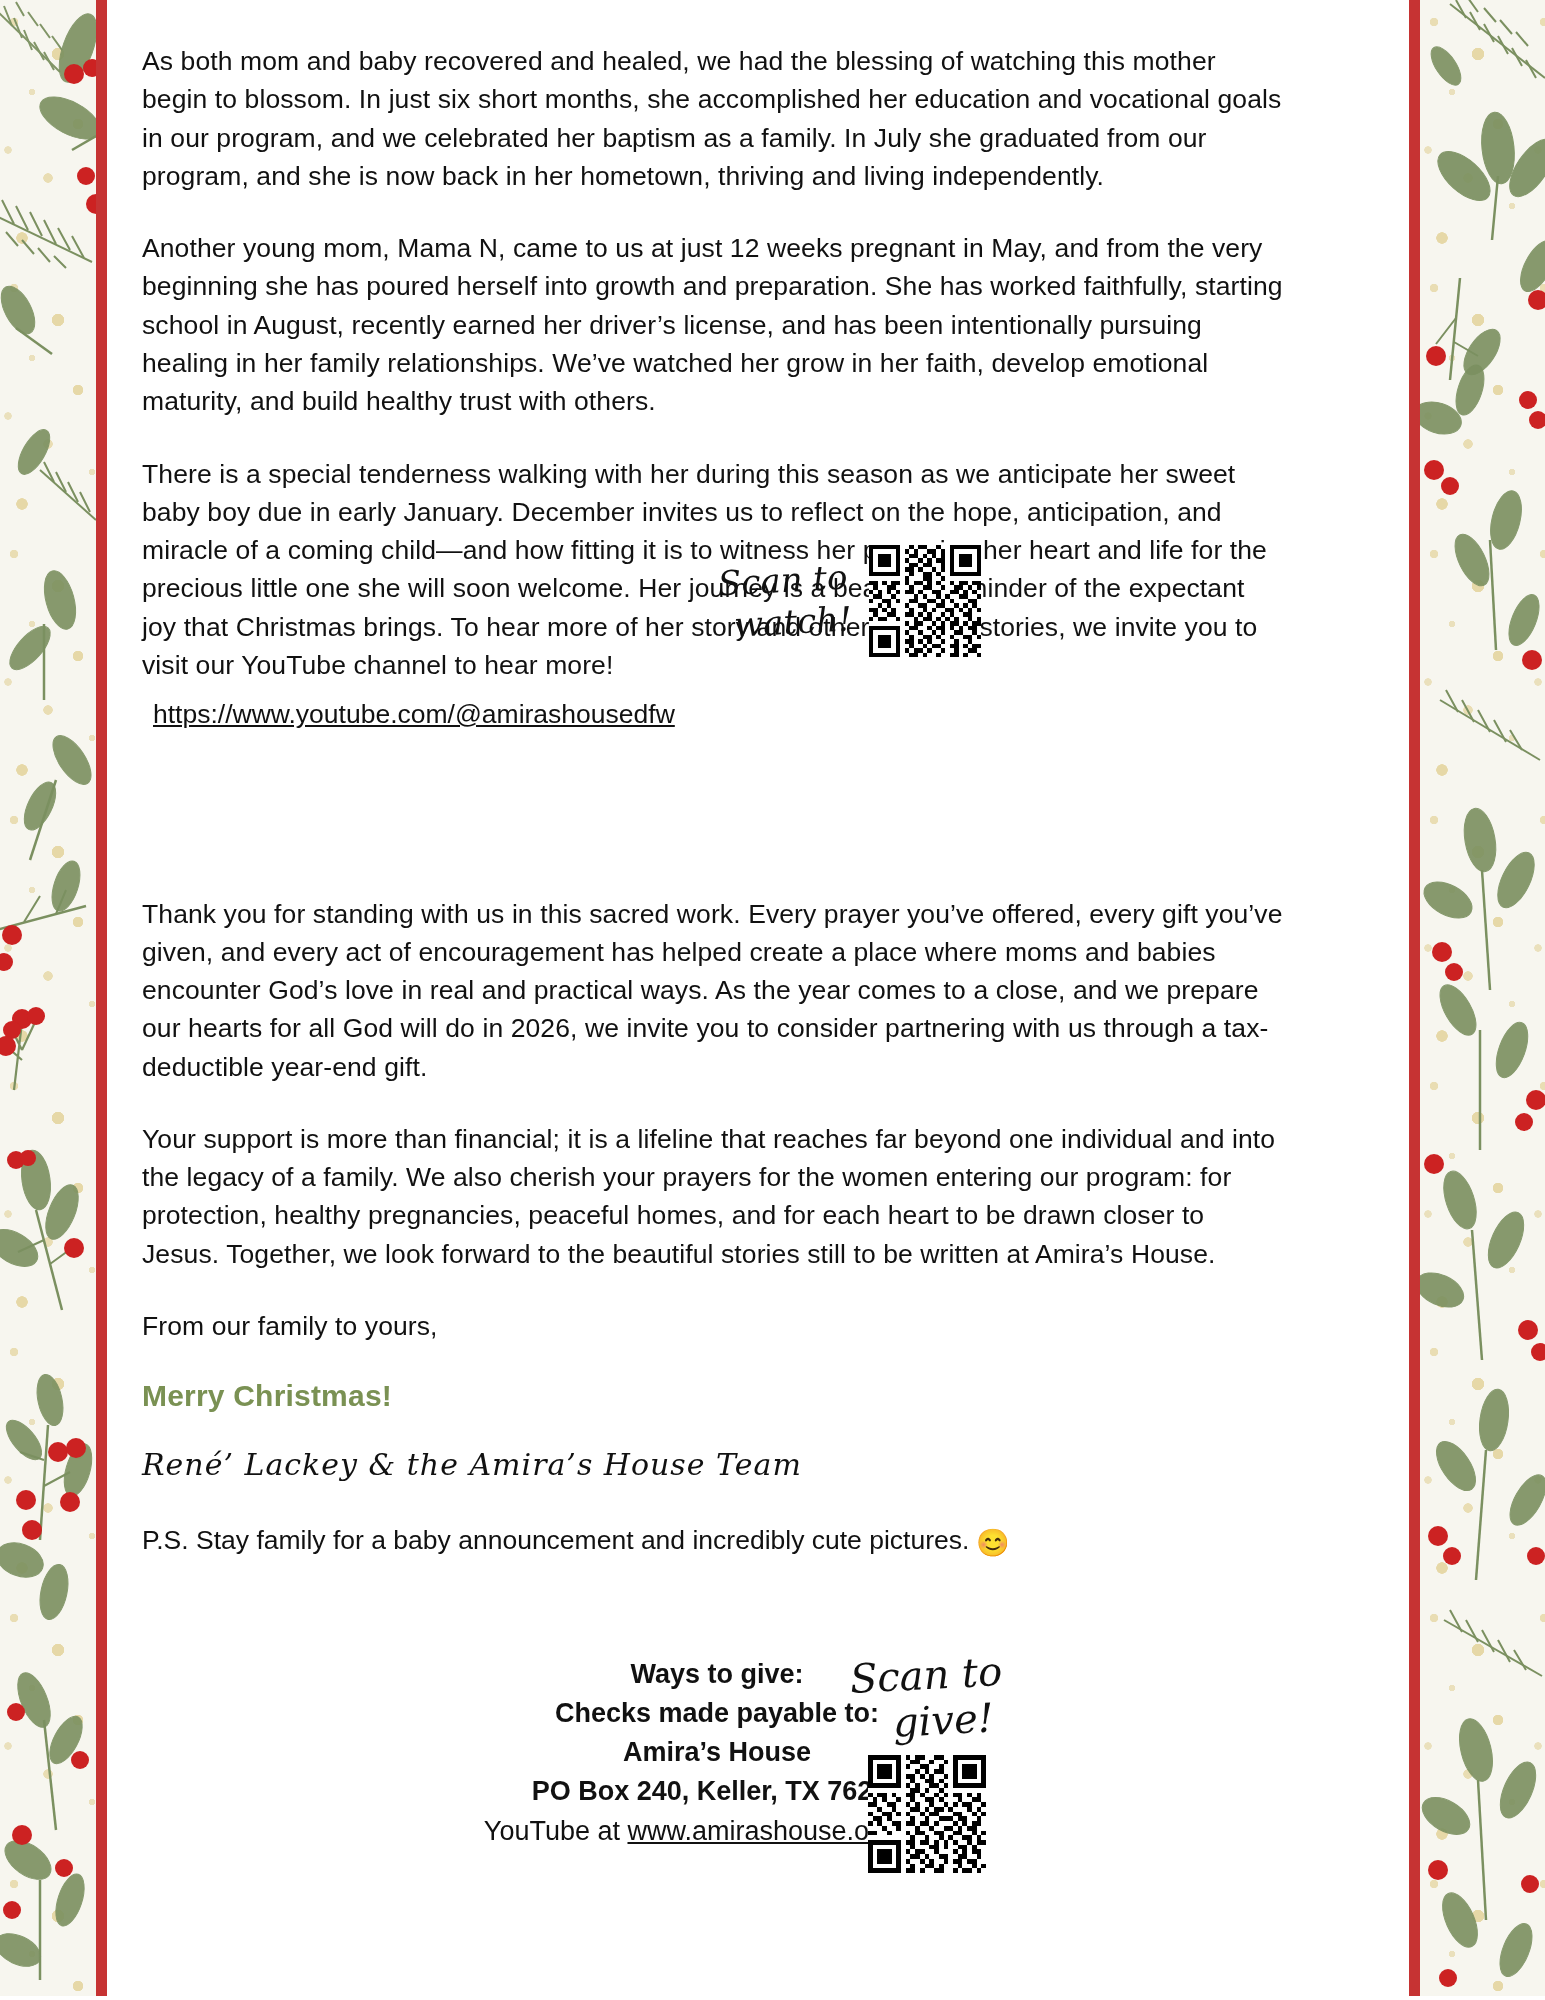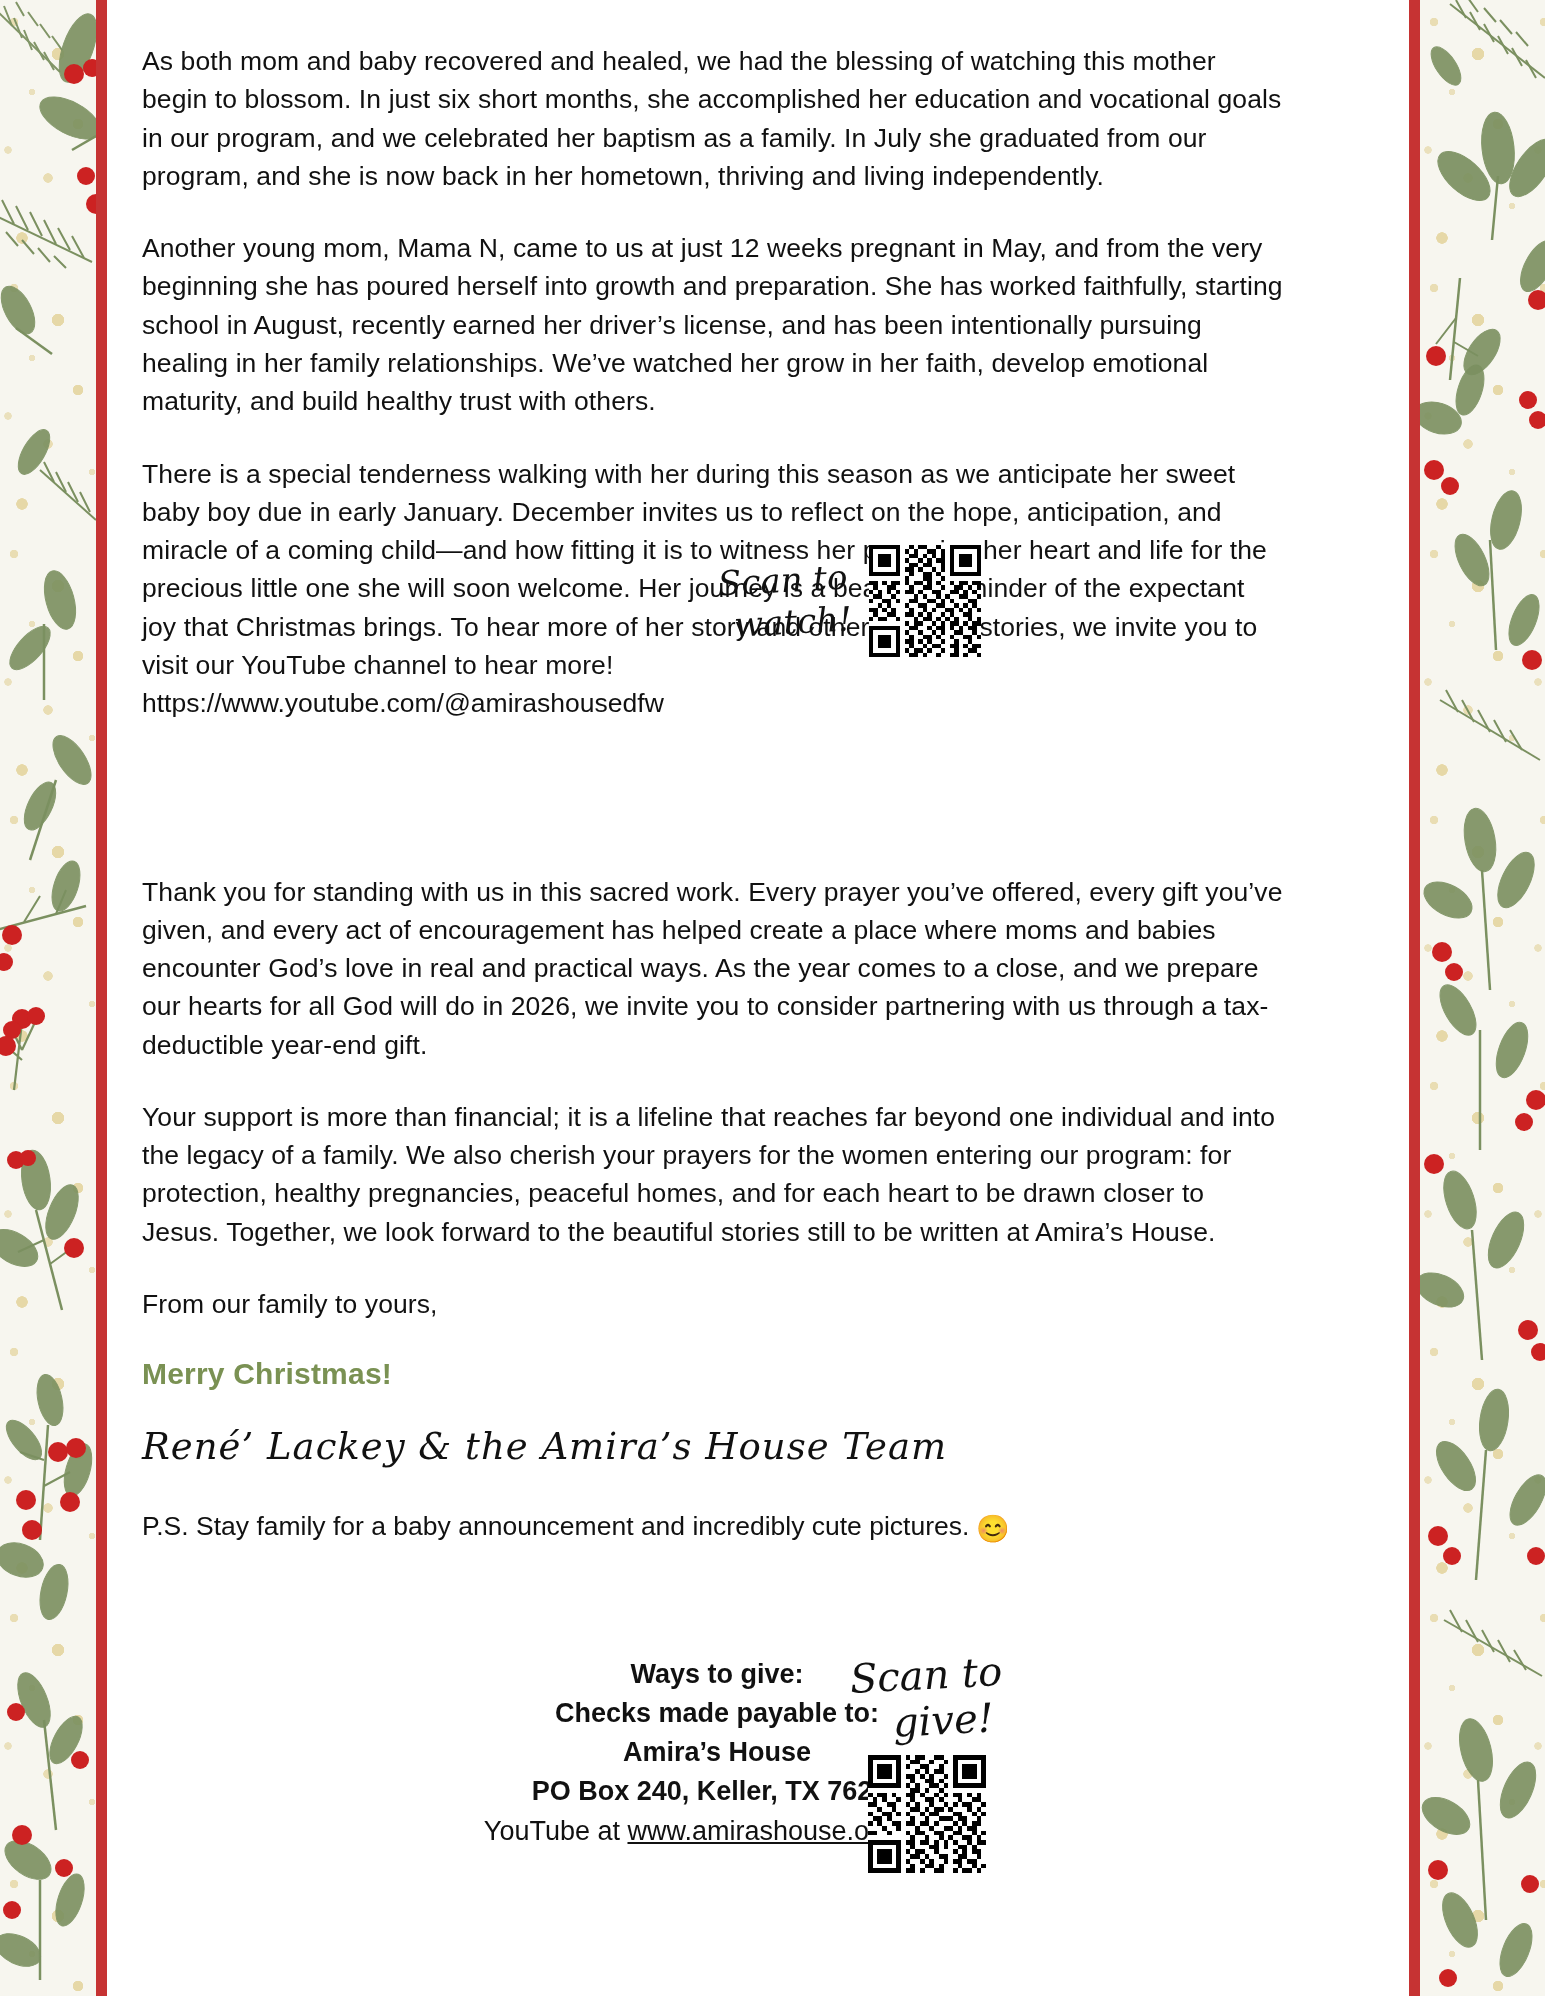--- a/index.html
+++ b/index.html
@@ -76,24 +76,25 @@
   p.para {
     margin: 0 0 34px 0;
     font-size: 26.5px;
     line-height: 1.445;
     color: #111111;
     letter-spacing: .1px;
   }
   p.para.tight { margin-bottom: 0; }
 
   .url-line {
-    margin: 0;
+    margin: 11px;
     font-size: 26.5px;
     line-height: 1.445;
     color: #111111;
+    text-decoration: underline;
   }
 
   
   .scan-watch {
     position: absolute;
     left: 612px;
     top: 545px;
     display: flex;
     align-items: center;
     gap: 18px;
@@ -128,21 +129,21 @@
   .merry {
     margin: 0 0 34px 0;
     font-size: 30px;
     font-weight: 700;
     color: #7a9153;
     letter-spacing: .2px;
   }
   .signature {
     font-family: "DejaVu Serif", serif;
     font-style: italic;
-    font-size: 37px;
+    font-size: 30px;
     color: #111;
     margin: 0 0 40px 0;
     letter-spacing: 1px;
     white-space: nowrap;
   }
   .ps {
     margin: 0;
     font-size: 26.5px;
     line-height: 1.4;
     color: #111111;

